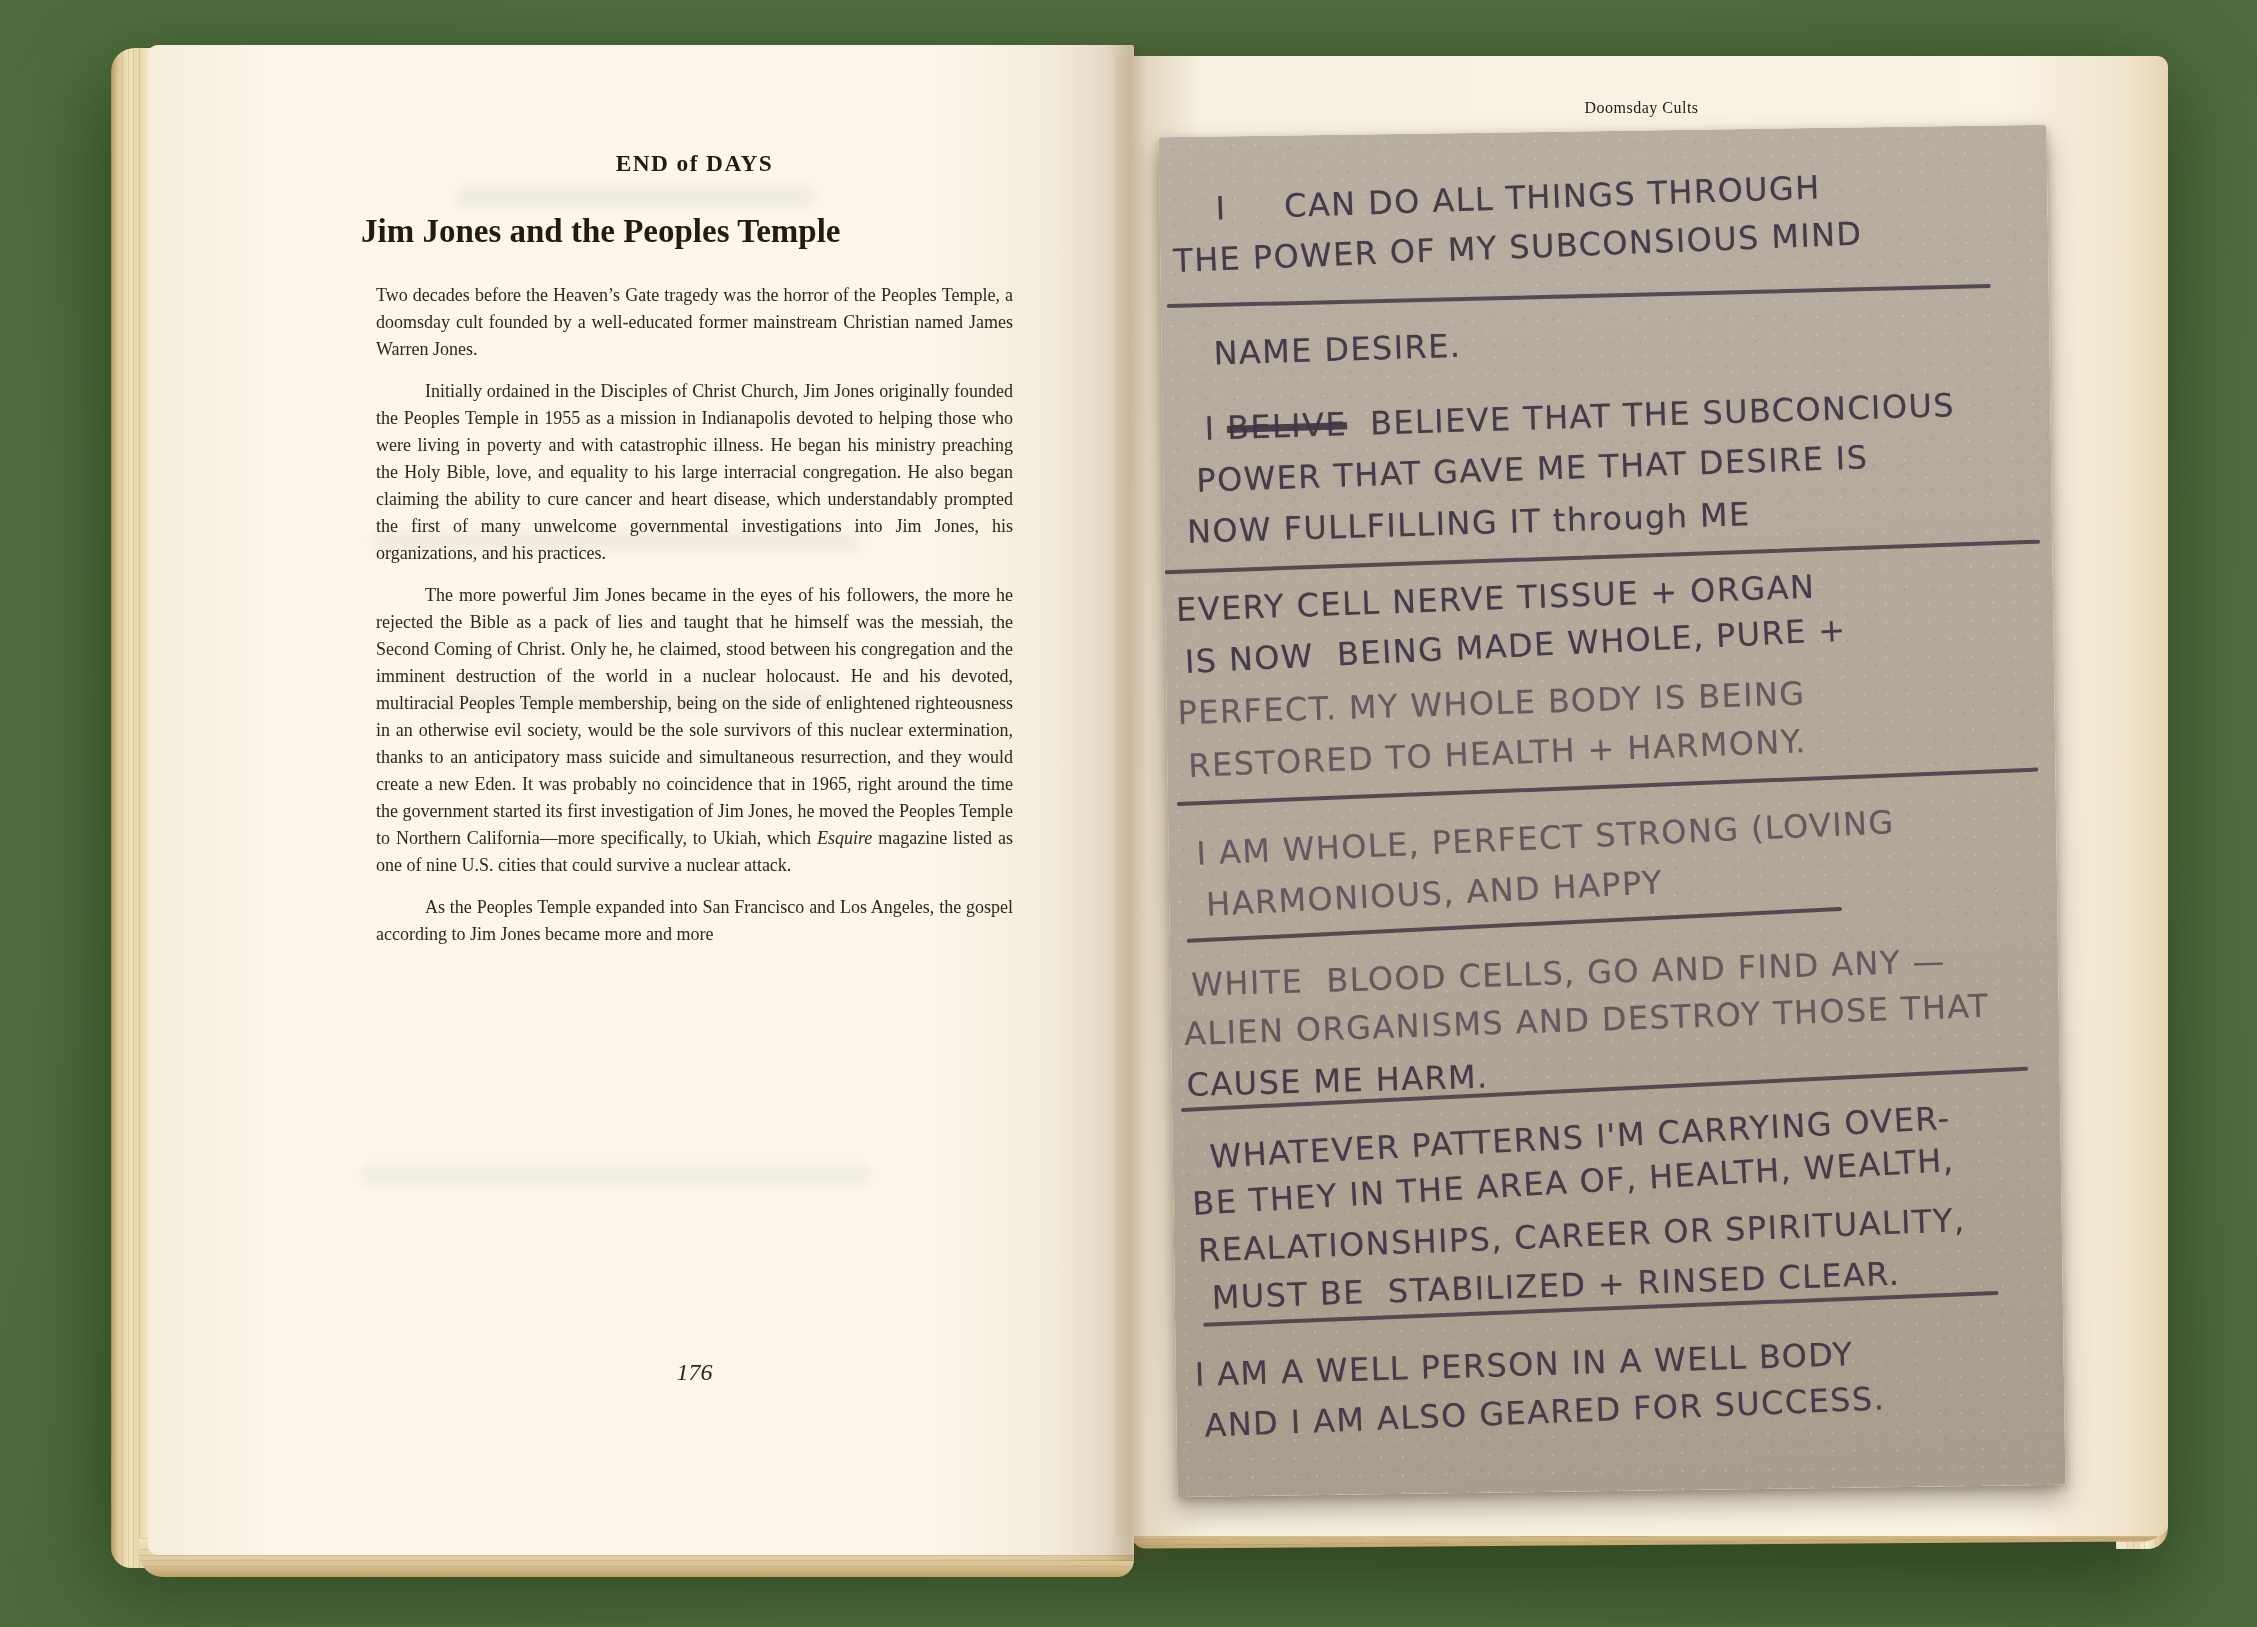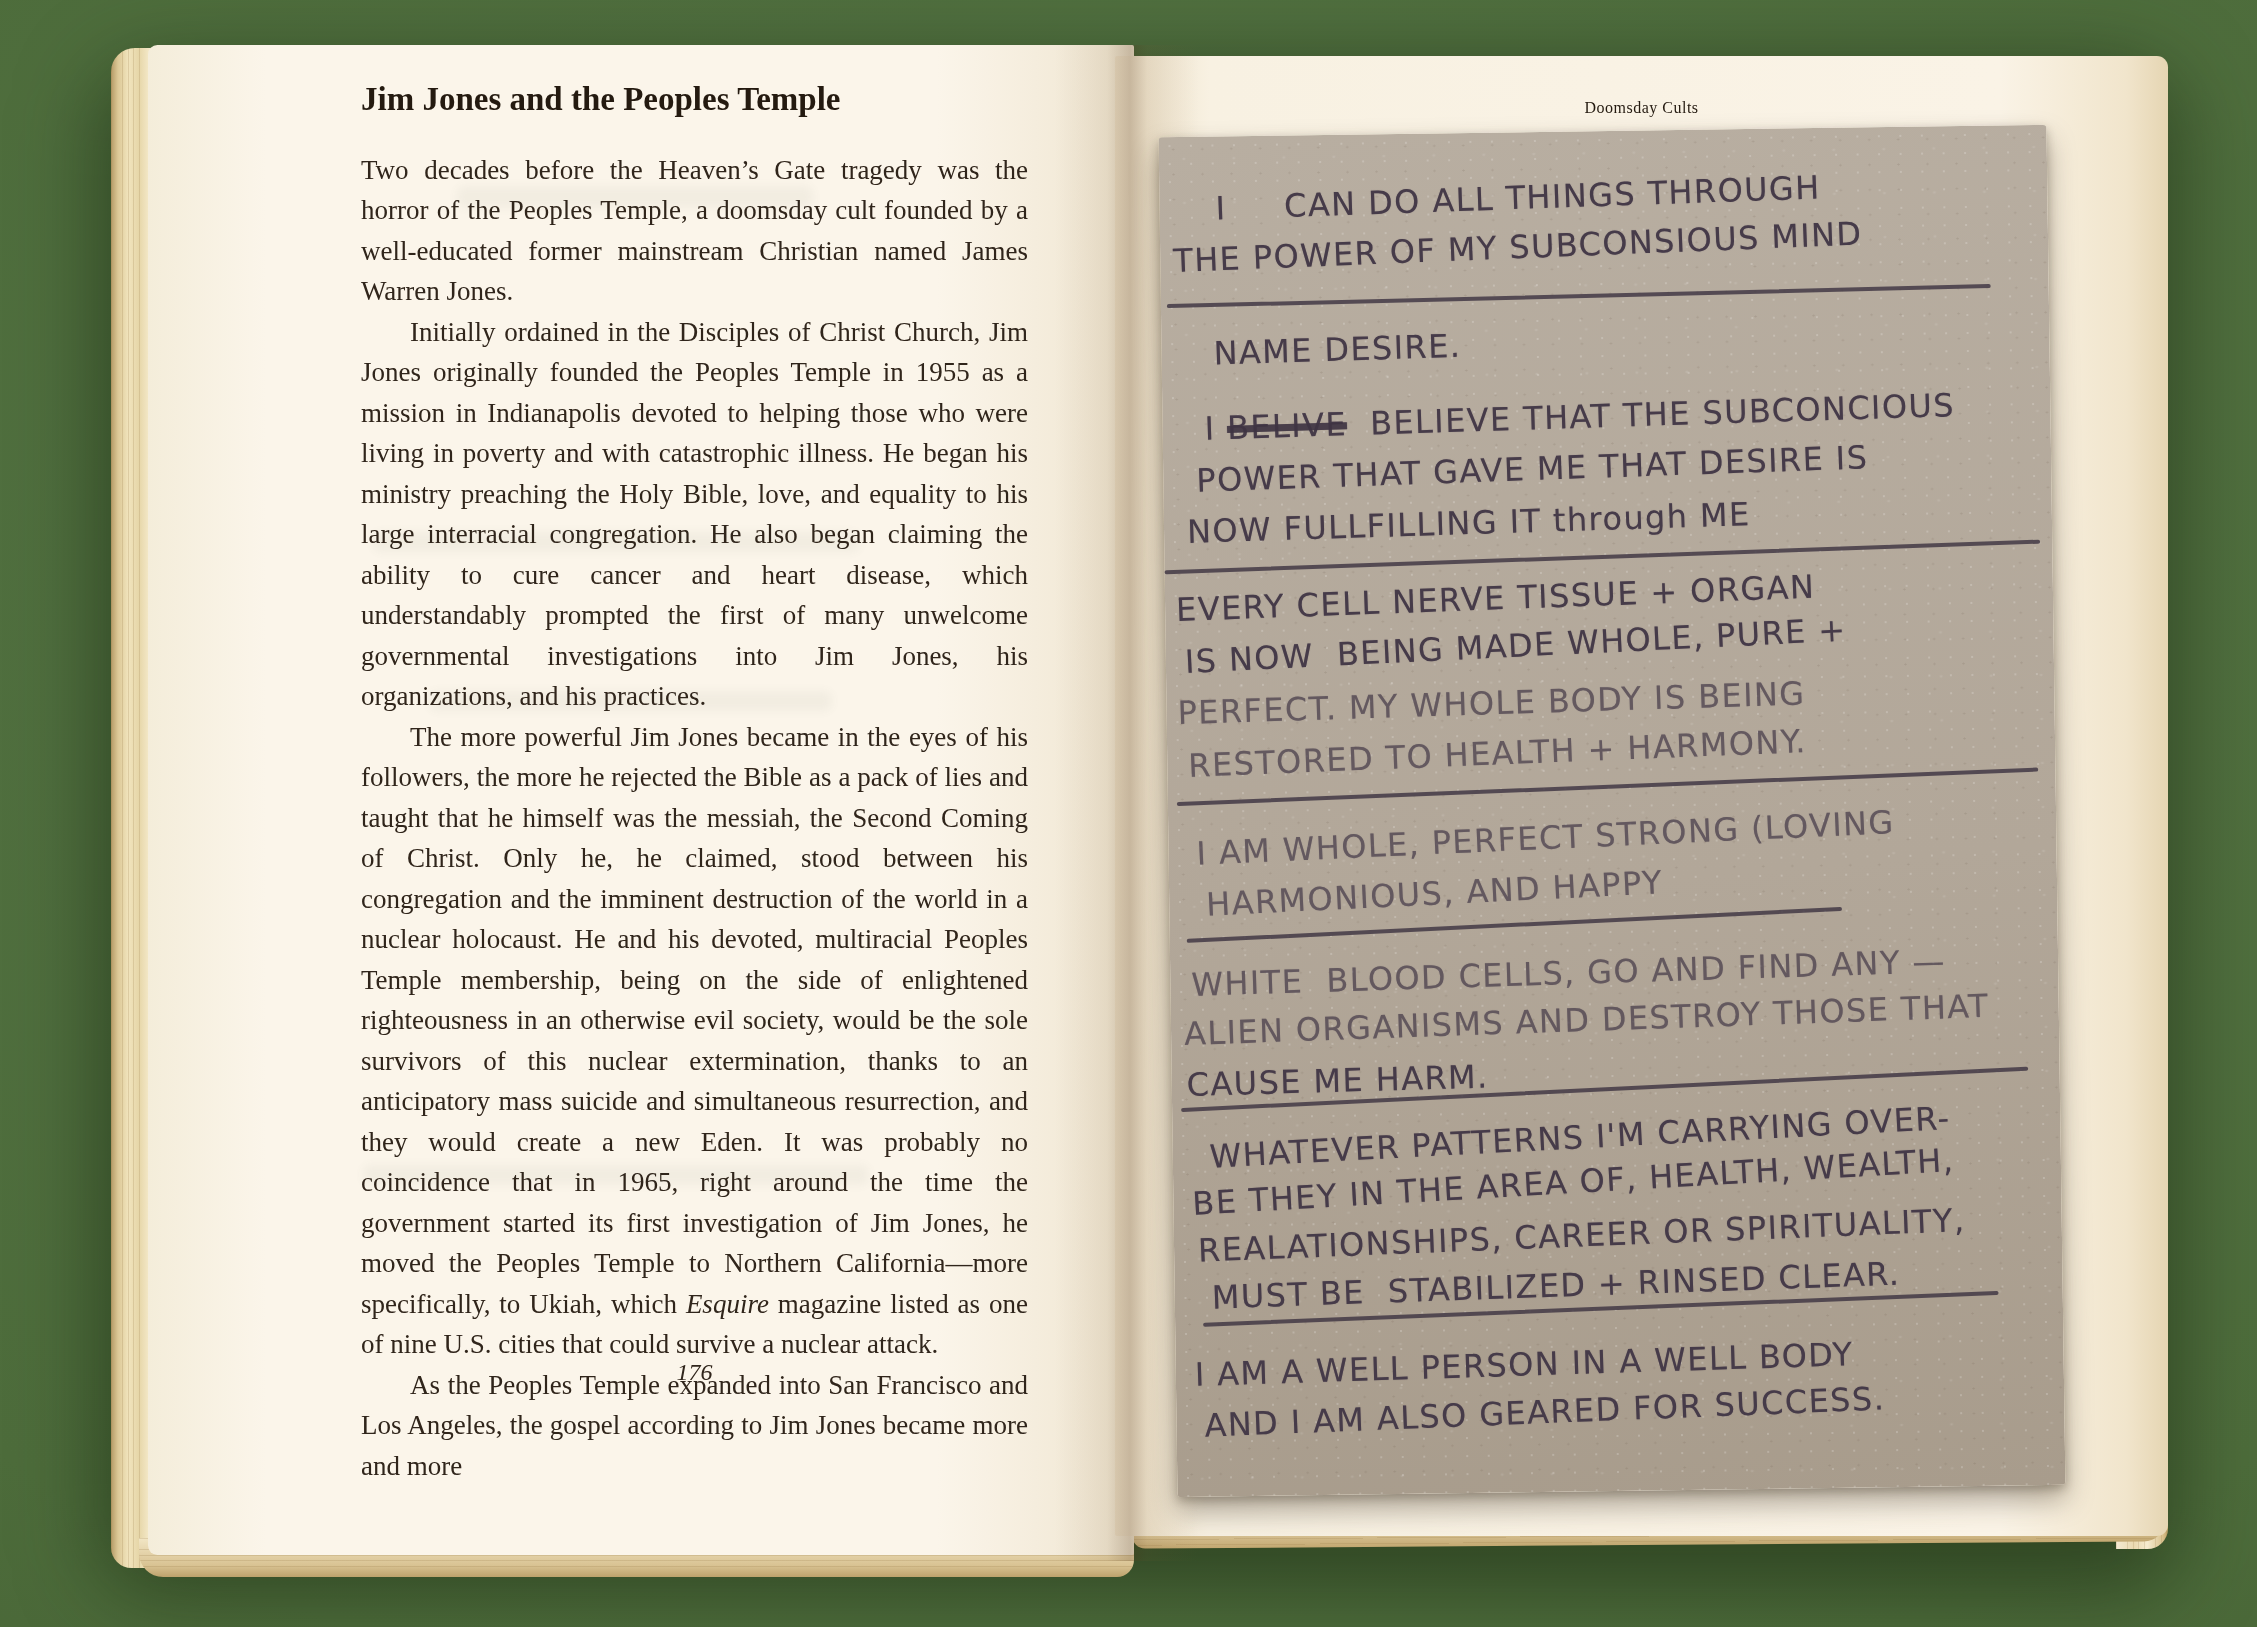--- a/index.html
+++ b/index.html
@@ -31,21 +31,21 @@
   .page-right{position:absolute;left:1004px;top:19px;width:1053px;height:1480px;border-radius:1.9px 11.2px 11.2px 1.9px;
     background:linear-gradient(90deg,#ecdfc6 0%,#f8f1e2 9%,#faf3e6 84%,#f1e5cc 96%,#e5d5b2 100%);}
   .gutter{position:absolute;left:944px;top:7.5px;width:144px;height:1516px;pointer-events:none;
     background:linear-gradient(90deg,rgba(120,90,50,0) 0%,rgba(120,90,50,0.10) 36%,rgba(88,58,28,0.26) 52%,rgba(120,90,50,0.10) 64%,rgba(120,90,50,0) 100%);}
 
   
   .lp-content{position:absolute;left:213px;top:0;width:667px;height:100%;color:#30251b;}
   .run-head{margin-top:105px;text-align:center;font-size:23.4px;font-weight:bold;letter-spacing:1.4px;color:#241a10;}
   .chapter-title{margin-top:36px;font-size:33px;font-weight:bold;color:#241a10;}
   .body-copy{margin-top:32px;}
-  .body-copy p{margin:0;font-size:27px;line-height:1.5;text-align:justify;color:#30251b;}
+  .body-copy p{margin:15px;font-size:18px;line-height:1.5;text-align:justify;color:#30251b;}
   .body-copy p.indent{text-indent:49px;}
   .body-copy .ital{font-style:italic;}
   .page-num{position:absolute;left:0;top:1314px;width:100%;text-align:center;font-size:24px;color:#30251b;font-style:italic;}
   .ghost{position:absolute;background:#5c6652;opacity:.055;filter:blur(4.7px);border-radius:7.5px;}
 
   
   .rp-header{margin-top:43px;text-align:center;font-size:16px;font-weight:normal;letter-spacing:0.5px;color:#241a10;}
 
   
   .card{position:absolute;left:1057px;top:94px;width:888px;height:1360px;border-radius:3.7px;
@@ -77,20 +77,21 @@
     <div class="edge edge-right"></div>
     <div class="edge edge-bottom-right"></div>
 
     <div class="page-left">
       <div class="ghost" style="left:309px;top:141px;width:356px;height:22.5px;"></div>
       <div class="ghost" style="left:225px;top:487px;width:487px;height:20.6px;"></div>
       <div class="ghost" style="left:281px;top:646px;width:403px;height:20.6px;"></div>
       <div class="ghost" style="left:215px;top:1120px;width:506px;height:20.6px;"></div>
 
       <div class="lp-content">
+        <div class="run-head">END of DAYS</div>
         <div class="chapter-title">Jim Jones and the Peoples Temple</div>
         <div class="body-copy">
           <p>Two decades before the Heaven’s Gate tragedy was the horror of the Peoples Temple, a doomsday cult founded by a well-educated former mainstream Christian named James Warren Jones.</p>
           <p class="indent">Initially ordained in the Disciples of Christ Church, Jim Jones originally founded the Peoples Temple in 1955 as a mission in Indianapolis devoted to helping those who were living in poverty and with catastrophic illness. He began his ministry preaching the Holy Bible, love, and equality to his large interracial congregation. He also began claiming the ability to cure cancer and heart disease, which understandably prompted the first of many unwelcome governmental investigations into Jim Jones, his organizations, and his practices.</p>
           <p class="indent"><span>The more powerful Jim Jones became in the eyes of his followers, the more he rejected the Bible as a pack of lies and taught that he himself was the messiah, the Second Coming of Christ. Only he, he claimed, stood between his congregation and the imminent destruction of the world in a nuclear holocaust. He and his devoted, multiracial Peoples Temple membership, being on the side of enlightened righteousness in an otherwise evil society, would be the sole survivors of this nuclear extermination, thanks to an anticipatory mass suicide and simultaneous resurrection, and they would create a new Eden. It was probably no coincidence that in 1965, right around the time the government started its first investigation of Jim Jones, he moved the Peoples Temple to Northern California—more specifically, to Ukiah, which </span><span class="ital">Esquire</span><span> magazine listed as one of nine U.S. cities that could survive a nuclear attack.</span></p>
           <p class="indent">As the Peoples Temple expanded into San Francisco and Los Angeles, the gospel according to Jim Jones became more and more</p>
         </div>
         <div class="page-num">176</div>
       </div>
     </div>

